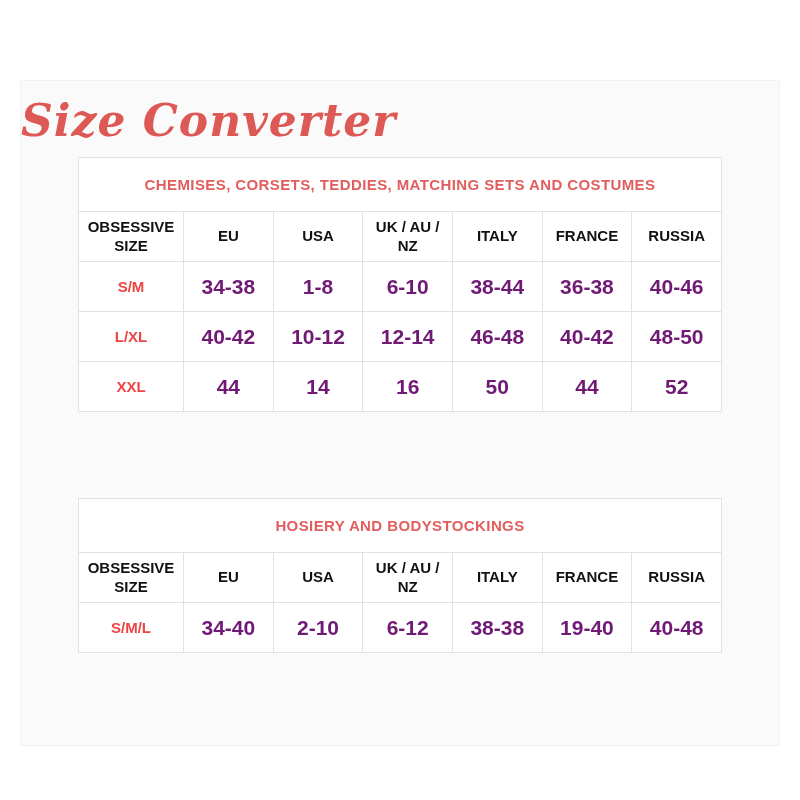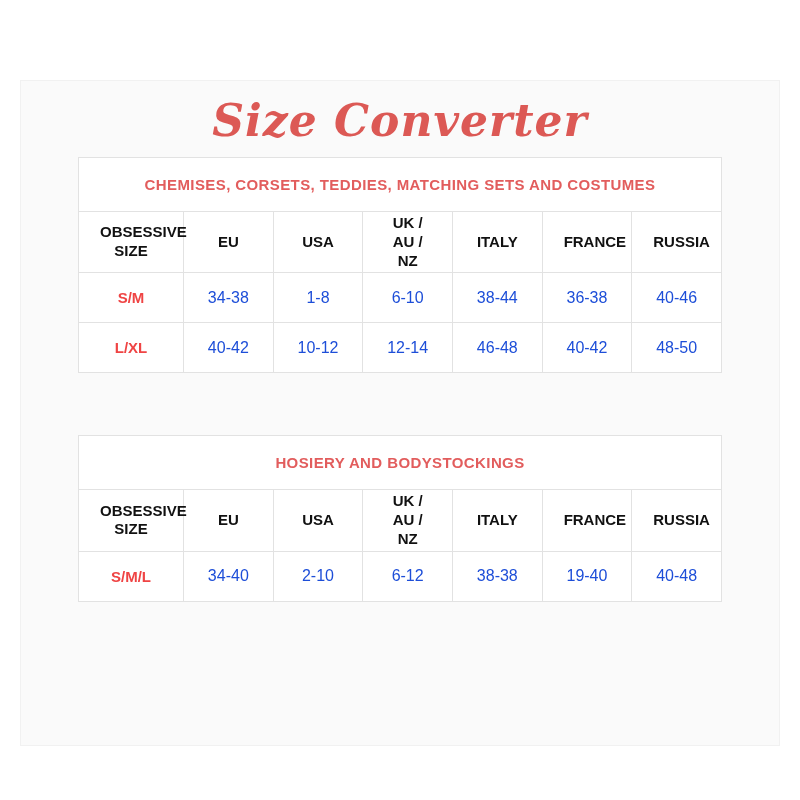--- a/index.html
+++ b/index.html
@@ -17,68 +17,68 @@
     top: 80px;
     width: 760px;
     height: 666px;
     background: #fafafa;
     border: 1px solid #f1f1f1;
   }
   .page-title {
     margin-top: 4px;
     height: 72px;
     line-height: 72px;
-    text-align: center;
+    text-align: left;
     font-family: "DejaVu Serif", serif;
     font-style: italic;
     font-weight: bold;
     font-size: 44px;
     letter-spacing: 1px;
     color: #dc5955;
   }
   table.size-table {
     width: 644px;
     margin: 0 auto;
     border-collapse: collapse;
     table-layout: fixed;
     background: #ffffff;
   }
   table.size-table.second {
-    margin-top: 62px;
+    margin-top: 86px;
   }
   table.size-table th,
   table.size-table td {
     border: 1px solid #e2e2e2;
     text-align: center;
     vertical-align: middle;
     height: 50px;
-    padding: 2px 21px;
+    padding: 2px 4px;
     font-size: 15px;
     color: #2e2e2e;
   }
   tr.caption-row th {
     height: 54px;
     color: #e25d5d;
     font-weight: bold;
     font-size: 15px;
     letter-spacing: 0.4px;
   }
   tr.header-row th {
     font-weight: bold;
     color: #111111;
     line-height: 1.25;
   }
   tbody th.row-label {
     font-weight: bold;
     color: #ef4444;
   }
   tbody td.size-cell {
-    font-weight: normal;
-    color: #1d4ed8;
-    font-size: 16px;
+    font-weight: bold;
+    color: #701a75;
+    font-size: 21px;
   }
   .spacer-top { margin-top: 6px; }
 </style>
 </head>
 <body>
 
 <div class="panel">
 
   <div class="page-title">Size Converter</div>
 
@@ -118,20 +118,29 @@
       </tr>
       <tr>
         <th class="row-label">L/XL</th>
         <td class="size-cell">40-42</td>
         <td class="size-cell">10-12</td>
         <td class="size-cell">12-14</td>
         <td class="size-cell">46-48</td>
         <td class="size-cell">40-42</td>
         <td class="size-cell">48-50</td>
       </tr>
+      <tr>
+        <th class="row-label">XXL</th>
+        <td class="size-cell">44</td>
+        <td class="size-cell">14</td>
+        <td class="size-cell">16</td>
+        <td class="size-cell">50</td>
+        <td class="size-cell">44</td>
+        <td class="size-cell">52</td>
+      </tr>
     </tbody>
   </table>
 
   <table class="size-table second">
     <colgroup>
       <col style="width:105px">
       <col>
         <col>
         <col>
         <col>

